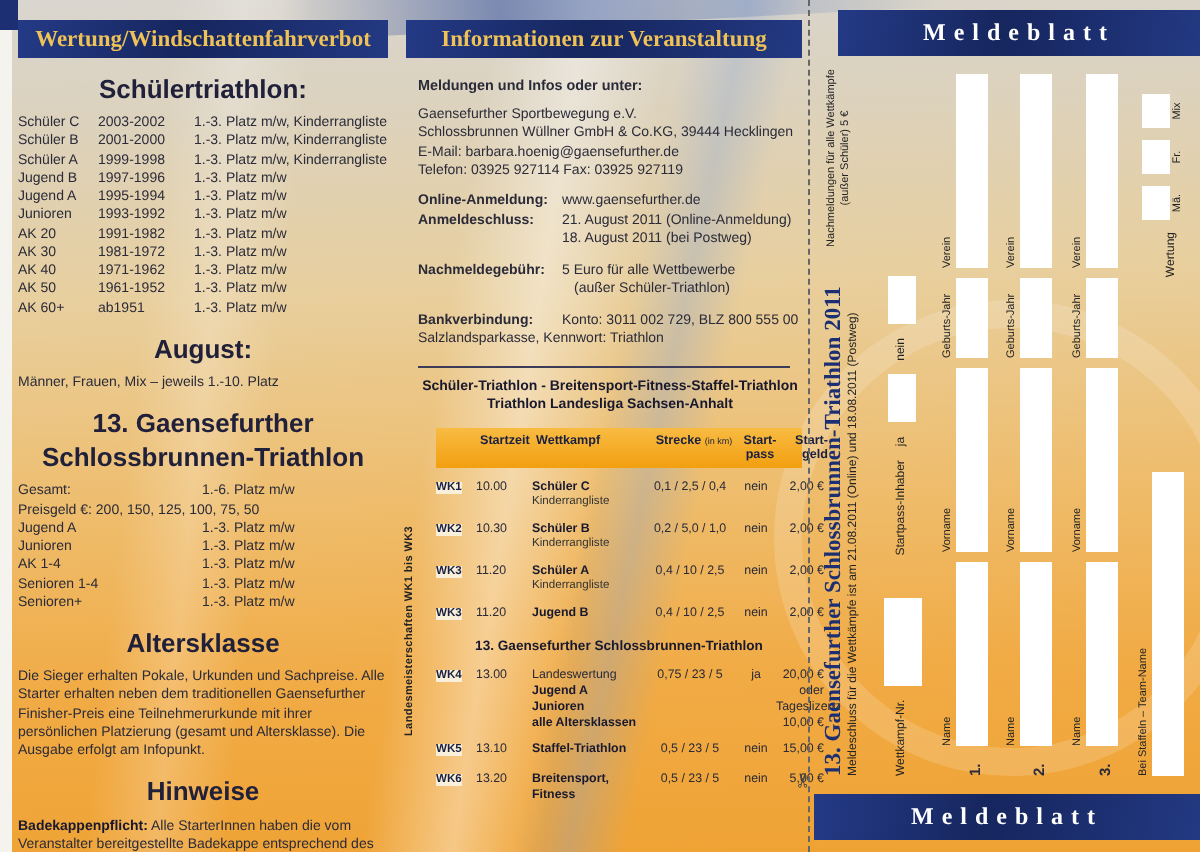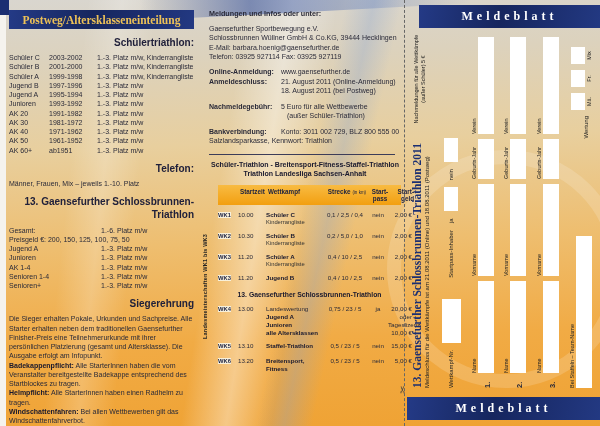--- a/index.html
+++ b/index.html
@@ -24,21 +24,21 @@
     color:#eec257;font-family:"Liberation Serif",serif;font-weight:bold;
     text-align:center;font-size:11.5px;padding:4px 0 3px;margin-top:10px;
   }
 
   .col-left{position:absolute;left:9px;top:0;width:185px;}
   .col-mid{position:absolute;left:203px;top:0;width:198px;}
   .col-right{position:absolute;left:404px;top:0;width:196px;height:426px;}
 
   
   .col-left .body{font-size:7px;line-height:1.32;}
-  .sec-h{font-weight:bold;text-align:right;font-size:10px;margin:7px 0 4px;color:#20203a;}
+  .sec-h{font-weight:bold;text-align:center;font-size:13px;margin:7px 0 4px;color:#20203a;}
   .trow{display:flex;}
   .trow .c1{width:40px;}
   .trow .c2{width:48px;}
   .trow .c3{flex:1;}
   .trow2{display:flex;}
   .trow2 .c1{width:92px;white-space:nowrap;}
   .trow2 .c2{flex:1;}
   .para{margin:2px 0 0;text-align:left;}
   .hint{margin:0;}
   .hint b{color:#18182e;}
@@ -110,21 +110,21 @@
 
   <div class="sw sw1"></div>
   <div class="sw sw2"></div>
   <div class="sw sw3"></div>
   <div class="sw sw4"></div>
   <div class="sw wm"></div>
   <div class="sw edge-left"></div>
   <div class="sw corner-navy"></div>
 
   <div class="col-left">
-    <div class="hbar">Postweg/Altersklasseneinteilung</div>
+    <div class="hbar">Wertung/Windschattenfahrverbot</div>
     <div class="body">
       <div class="sec-h">Schülertriathlon:</div>
 
       <div class="trow">
           <span class="c1">Schüler C</span>
           <span class="c2">2003-2002</span>
           <span class="c3">1.-3. Platz m/w, Kinderrangliste</span>
         </div>
       <div class="trow">
           <span class="c1">Schüler B</span>
@@ -172,21 +172,21 @@
           <span class="c1">AK 50</span>
           <span class="c2">1961-1952</span>
           <span class="c3">1.-3. Platz m/w</span>
         </div>
       <div class="trow">
           <span class="c1">AK 60+</span>
           <span class="c2">ab1951</span>
           <span class="c3">1.-3. Platz m/w</span>
         </div>
 
-      <div class="sec-h">Telefon:</div>
+      <div class="sec-h">August:</div>
       <div class="para">Männer, Frauen, Mix – jeweils 1.-10. Platz</div>
 
       <div class="sec-h">13. Gaensefurther Schlossbrunnen-Triathlon</div>
 
       <div class="trow2">
           <span class="c1">Gesamt:</span>
           <span class="c2">1.-6. Platz m/w</span>
         </div>
       <div class="trow2">
           <span class="c1">Preisgeld €: 200, 150, 125, 100, 75, 50</span>
@@ -206,31 +206,33 @@
         </div>
       <div class="trow2">
           <span class="c1">Senioren 1-4</span>
           <span class="c2">1.-3. Platz m/w</span>
         </div>
       <div class="trow2">
           <span class="c1">Senioren+</span>
           <span class="c2">1.-3. Platz m/w</span>
         </div>
 
-      <div class="sec-h">Siegerehrung</div>
+      <div class="sec-h">Altersklasse</div>
       <div class="para">Die Sieger erhalten Pokale, Urkunden und Sachpreise. Alle Starter erhalten neben dem traditionellen Gaensefurther Finisher-Preis eine Teilnehmerurkunde mit ihrer persönlichen Platzierung (gesamt und Altersklasse). Die Ausgabe erfolgt am Infopunkt.</div>
 
+      <div class="sec-h">Hinweise</div>
       <p class="hint"><b>Badekappenpflicht:</b> <span>Alle StarterInnen haben die vom Veranstalter bereitgestellte Badekappe entsprechend des Startblockes zu tragen.</span></p>
       <p class="hint"><b>Helmpflicht:</b> <span>Alle StarterInnen haben einen Radhelm zu tragen.</span></p>
       <p class="hint"><b>Windschattenfahren:</b> <span>Bei allen Wettbewerben gilt das Windschattenfahrverbot.</span></p>
 
     </div>
   </div>
 
   <div class="col-mid">
+    <div class="hbar">Informationen zur Veranstaltung</div>
     <div class="body">
       <div class="info-h">Meldungen und Infos oder unter:</div>
       <div class="addr">
         <div>Gaensefurther Sportbewegung e.V.</div>
         <div>Schlossbrunnen Wüllner GmbH &amp; Co.KG, 39444 Hecklingen</div>
         <div>E-Mail: barbara.hoenig@gaensefurther.de</div>
         <div>Telefon: 03925 927114        Fax: 03925 927119</div>
       </div>
 
       <div class="kv">

